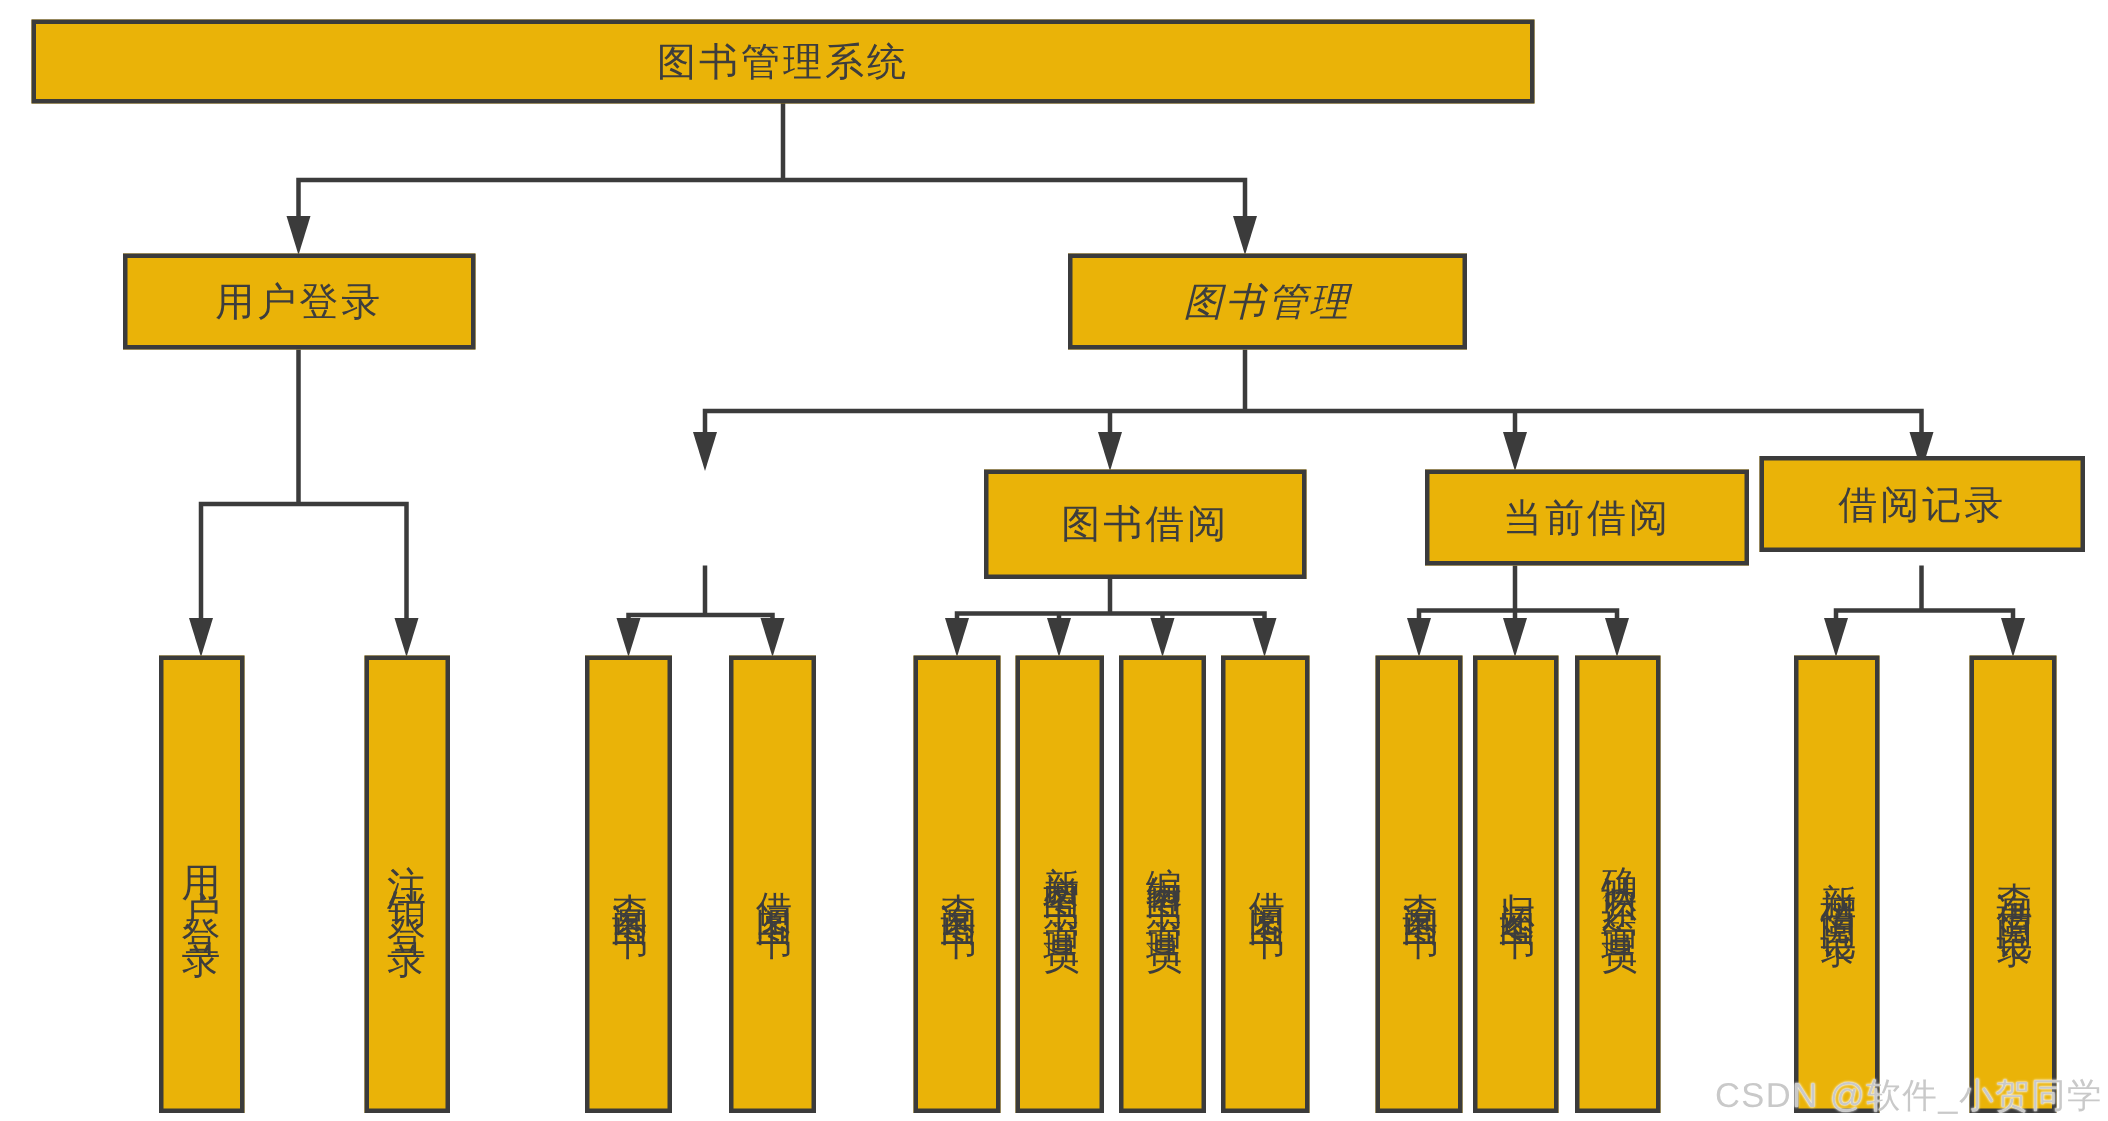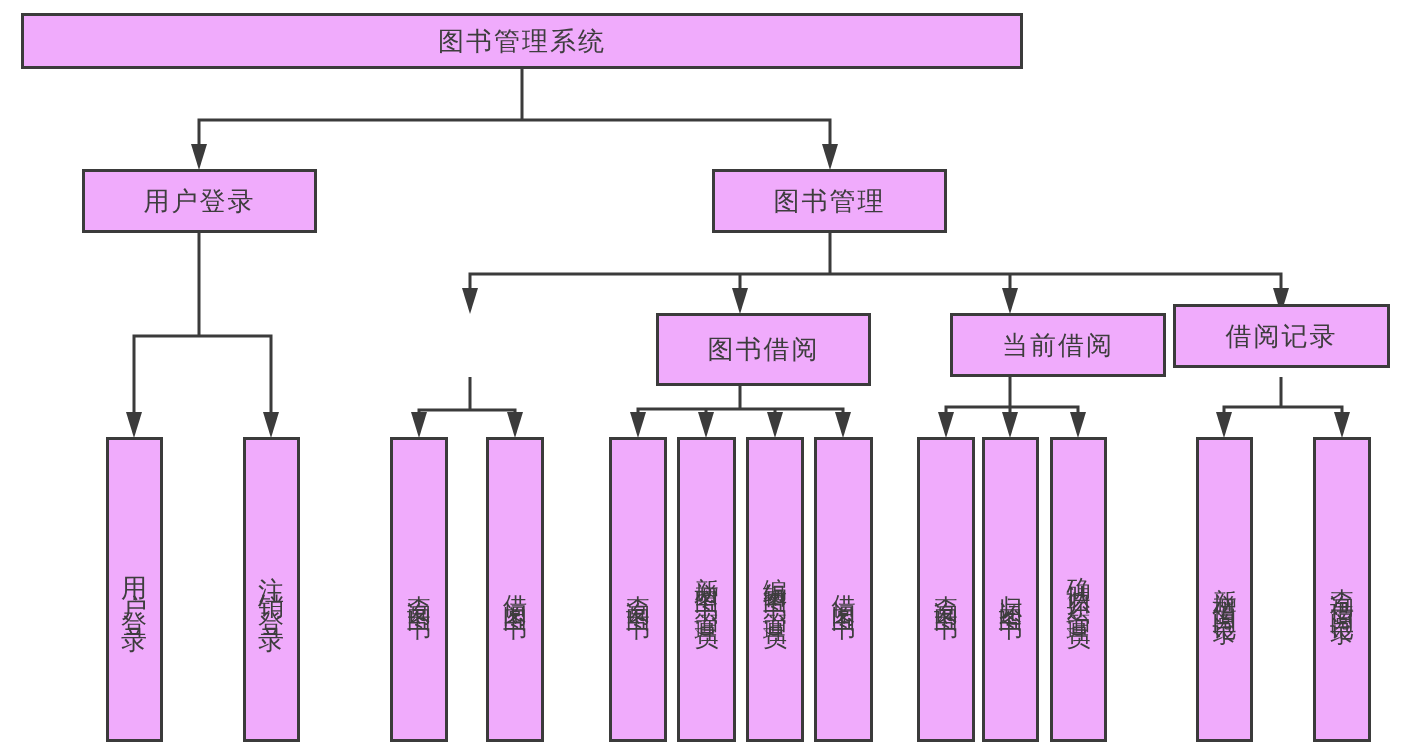--- a/index.html
+++ b/index.html
@@ -13,21 +13,21 @@
   }
   .stage svg.wires {
     position: absolute;
     left: 0; top: 0;
     width: 1405px; height: 747px;
   }
   .box {
     position: absolute;
     box-sizing: border-box;
     border: 3px solid #3b3b3b;
-    background: #f0abfc;
+    background: #eab308;
     display: flex;
     align-items: center;
     justify-content: center;
     color: #3d3d3d;
   }
   .h { font-size: 26px; letter-spacing: 2px; white-space: nowrap; }
   .v span {
     writing-mode: vertical-rl;
     text-orientation: mixed;
     font-size: 24px;
@@ -99,21 +99,21 @@
     </g>
   </svg>
 
   <div class="box h" style="left:21px; top:13px; width:1002px; height:56px;">
     <span>图书管理系统</span>
   </div>
 
   <div class="box h" style="left:82px; top:169px; width:235px; height:64px;">
     <span>用户登录</span>
   </div>
-  <div class="box h" style="left:712px; top:169px; width:235px; height:64px;">
+  <div class="box h" style="left:712px; top:169px; width:266px; height:64px;font-style:italic;">
     <span>图书管理</span>
   </div>
 
   <div class="box h" style="left:656px; top:313px; width:215px; height:73px;">
     <span>图书借阅</span>
   </div>
   <div class="box h" style="left:950px; top:313px; width:216px; height:64px;">
     <span>当前借阅</span>
   </div>
   <div class="box h" style="left:1173px; top:304px; width:217px; height:64px;">
@@ -157,14 +157,15 @@
     <span>确认归还（管理员）</span>
   </div>
 
   <div class="box v" style="left:1196px; top:437px; width:57px; height:305px;">
     <span>新增借阅记录</span>
   </div>
   <div class="box v" style="left:1313px; top:437px; width:58px; height:305px;">
     <span>查询借阅记录</span>
   </div>
 
+  <div class="watermark">CSDN @软件_小贺同学</div>
 
 </div>
 
 </body></html>

